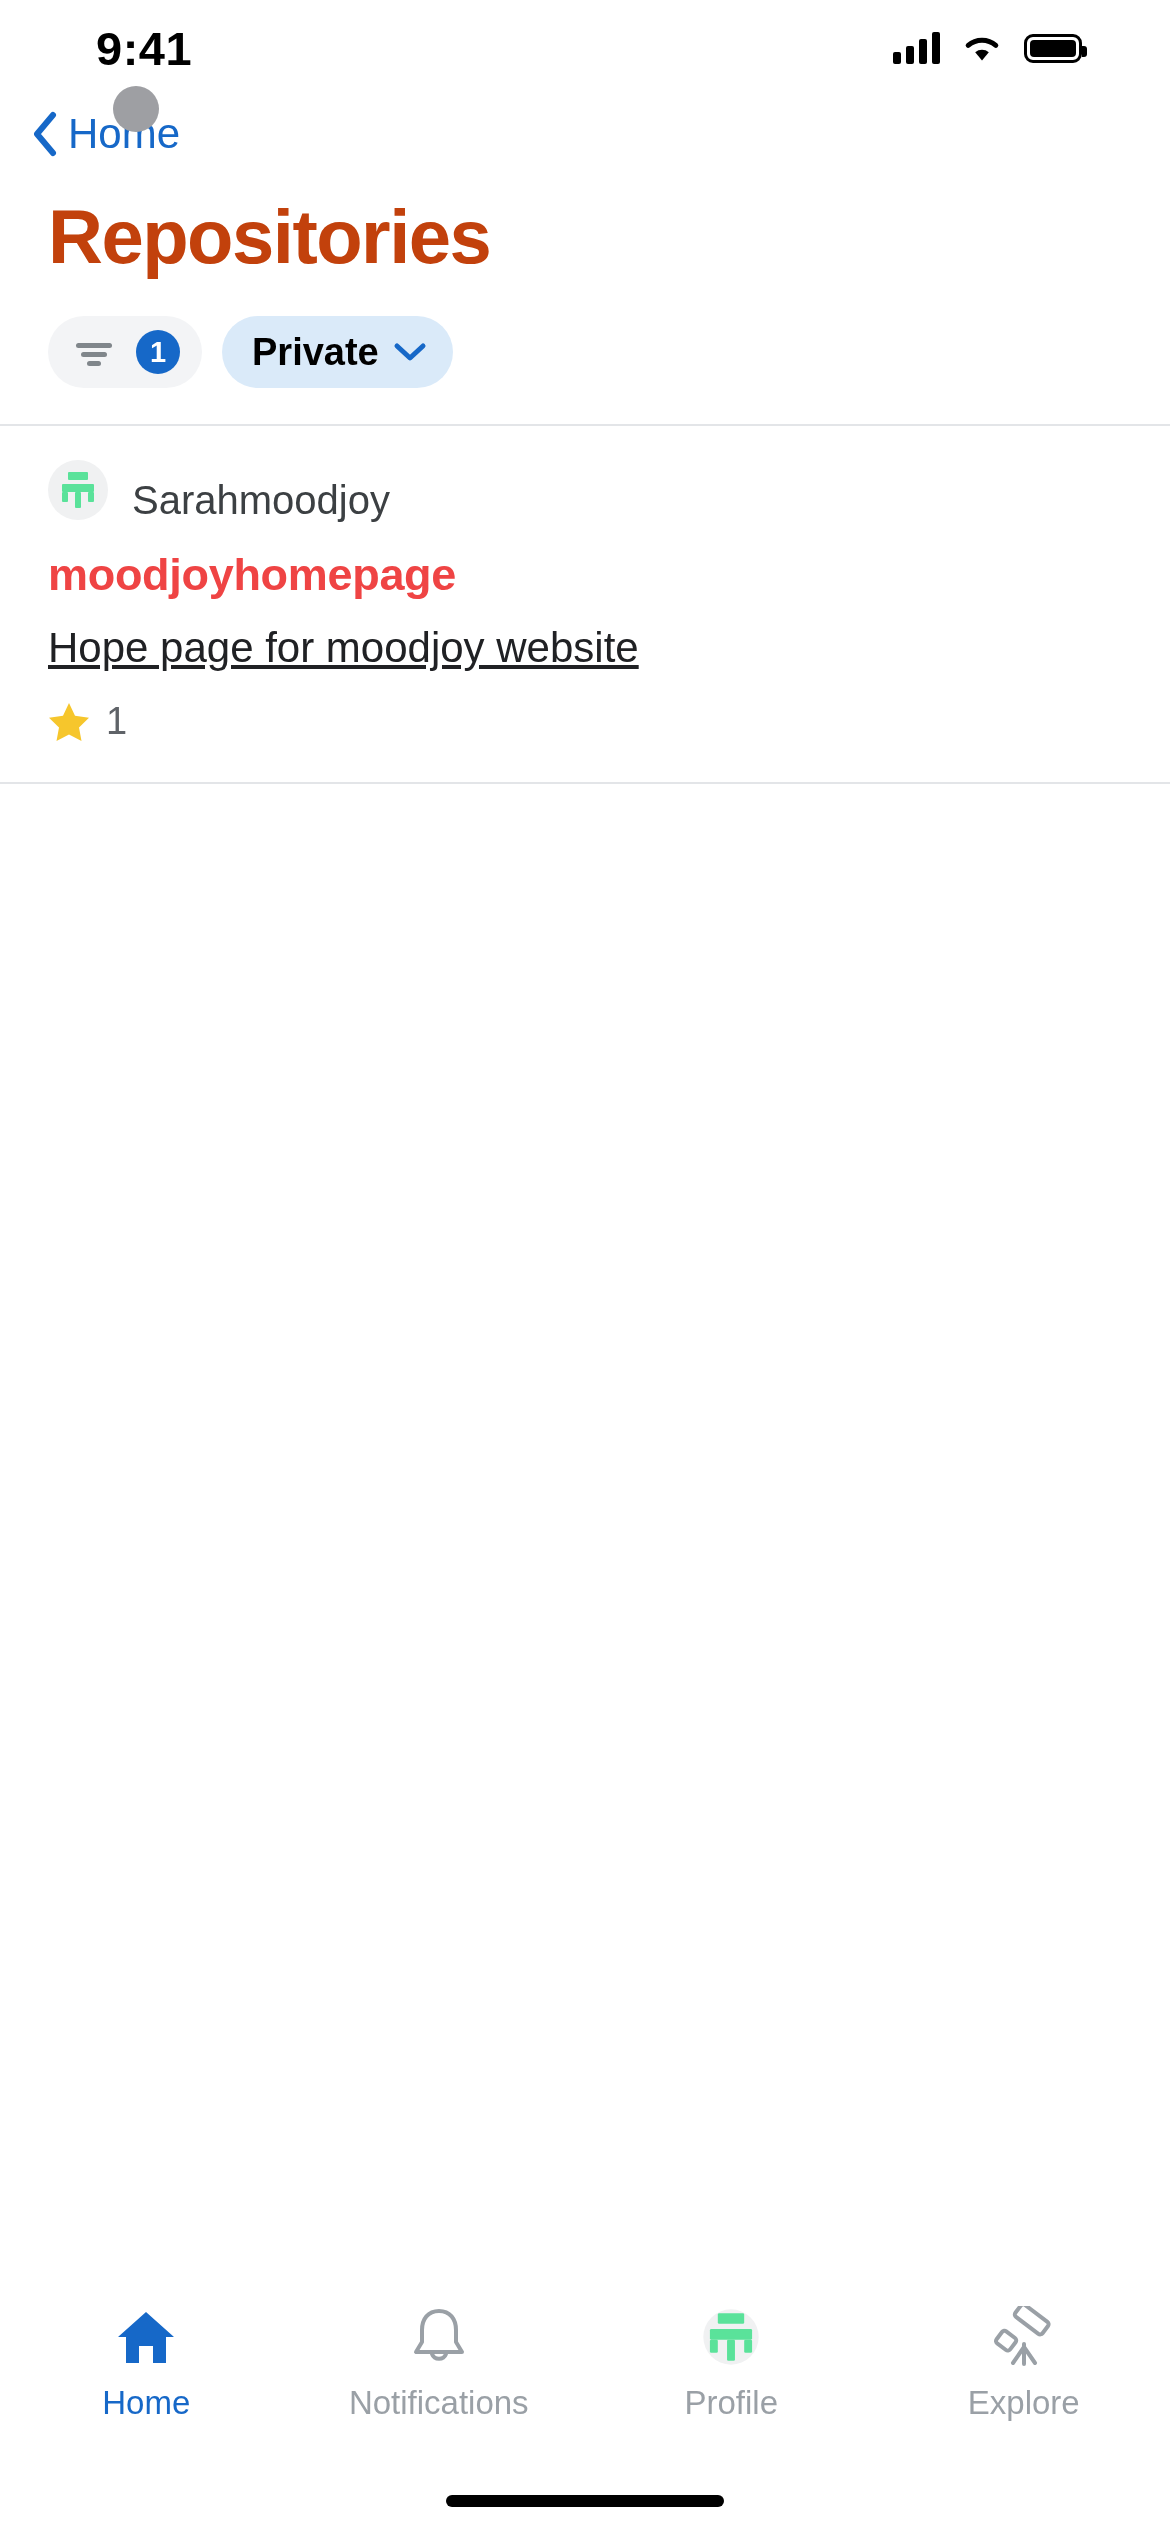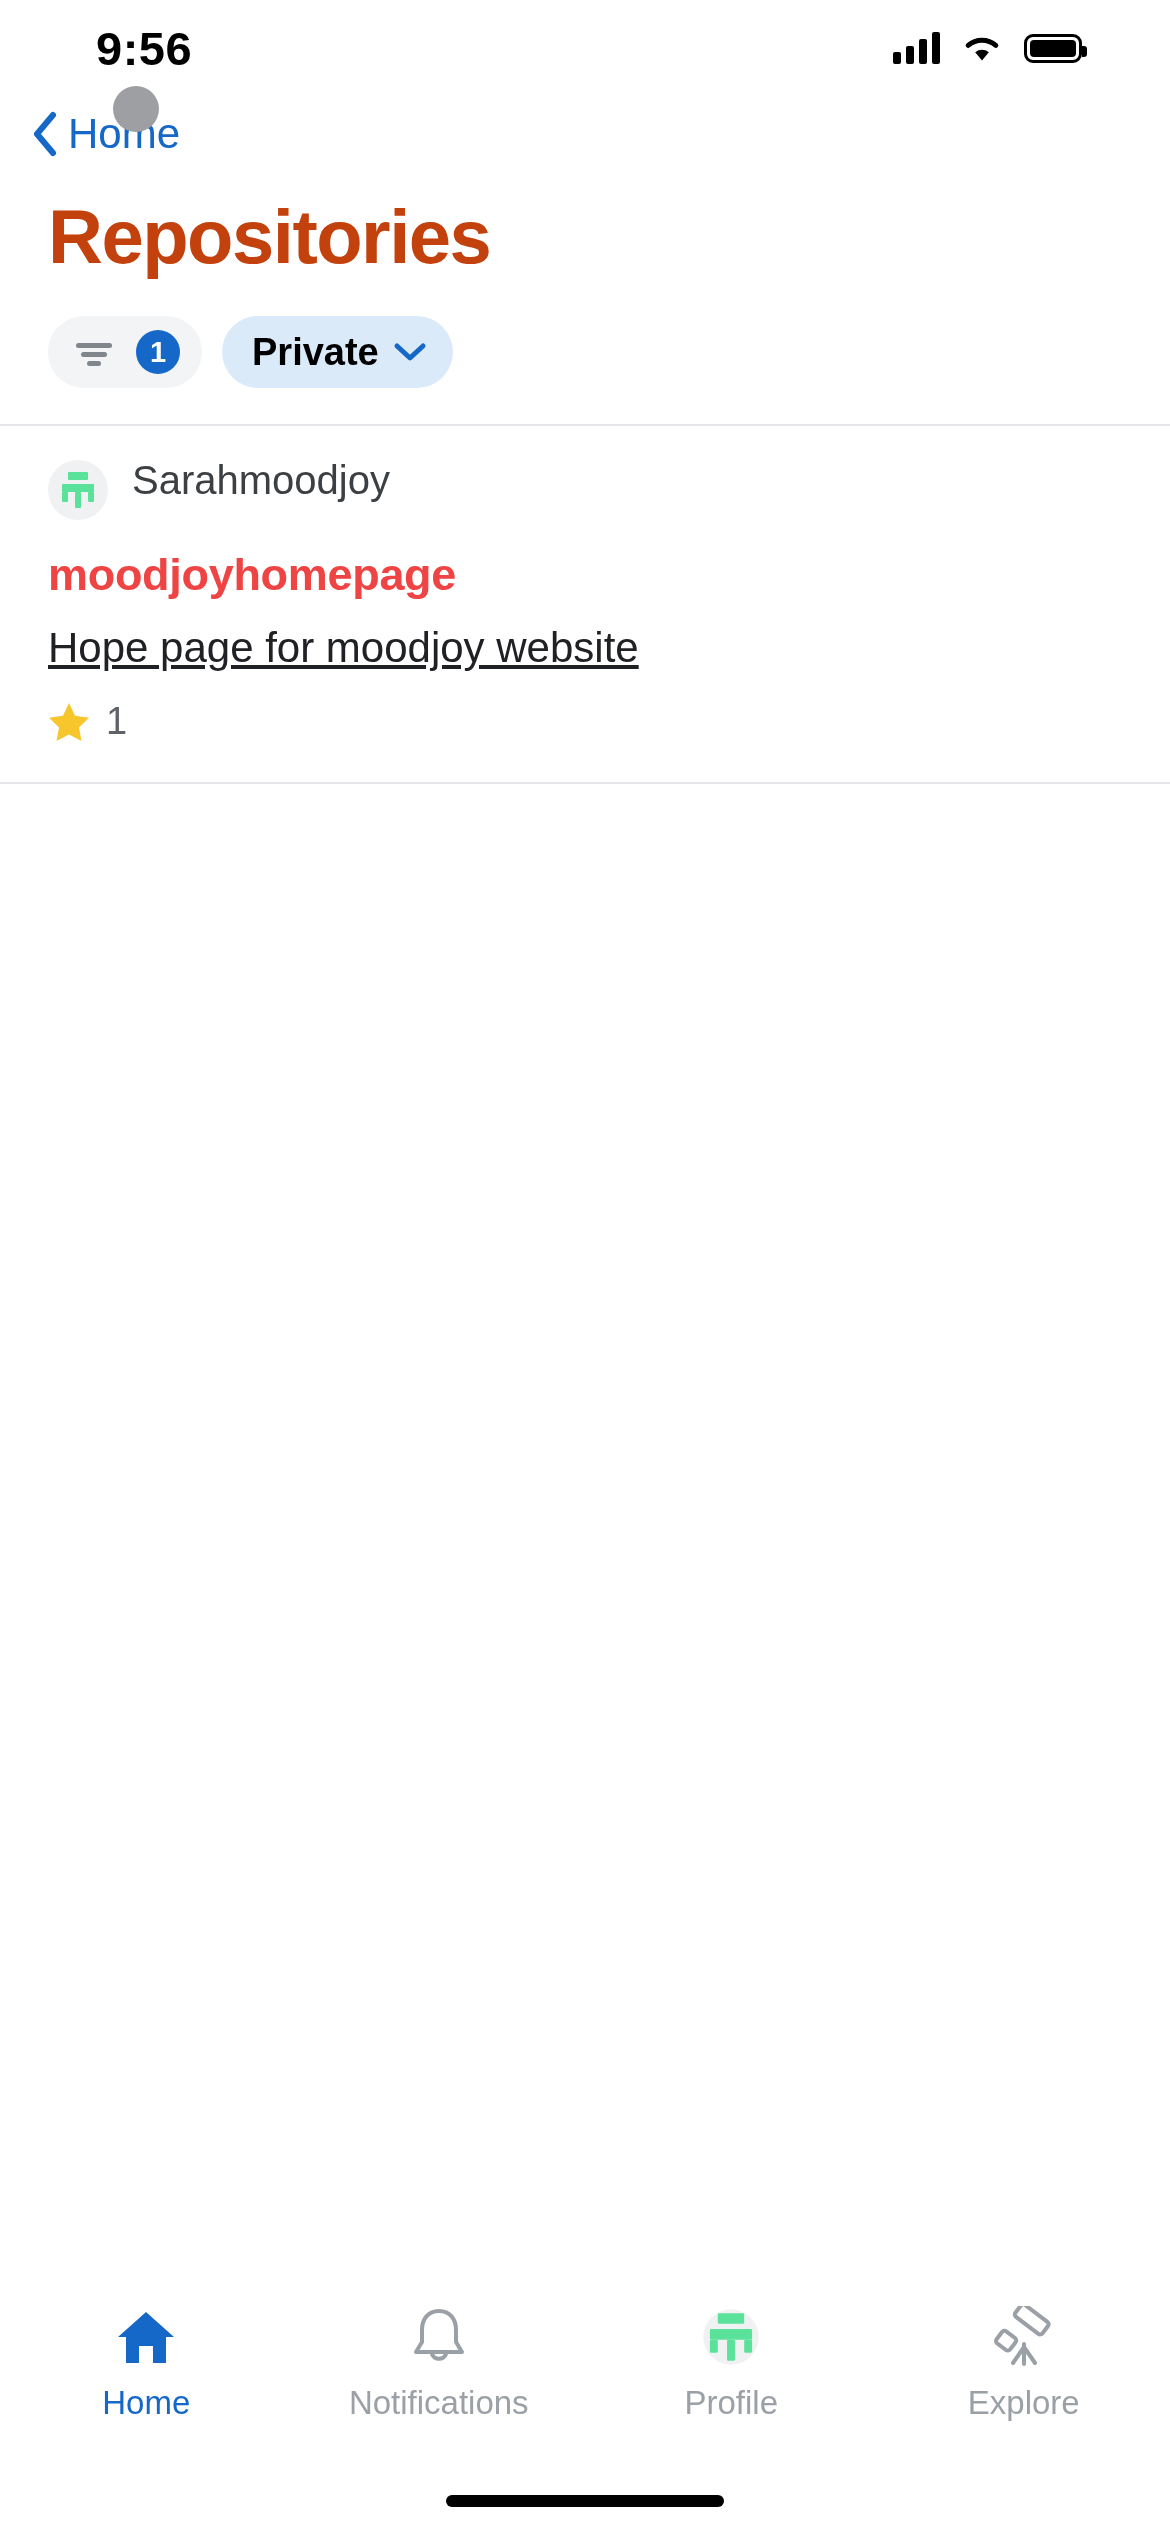--- a/index.html
+++ b/index.html
@@ -54,21 +54,21 @@
     color:#fff; font-size:29px; font-weight:bold;
     display:flex; align-items:center; justify-content:center; line-height:1;
   }
   .chip-private { background:#daeaf9; padding:0 26px 0 30px; gap:14px; }
   .chip-private-label { font-size:38px; font-weight:bold; color:#000000; line-height:1; }
   .chev-down { width:34px; height:22px; flex:0 0 34px; }
 
   
   .divider { height:2px; background:#e3e5e8; width:100%; }
   .repo-card { padding:34px 48px 40px 48px; }
-  .repo-owner { display:flex; align-items:flex-start; gap:24px; }
+  .repo-owner { display:flex; align-items:flex-end; gap:24px; }
   .avatar {
     width:60px; height:60px; flex:0 0 60px; border-radius:50%;
     background:#f0f1f2; display:flex; align-items:center; justify-content:center;
   }
   .avatar svg { width:44px; height:44px; display:block; }
   .owner-name { font-size:40px; color:#3c4043; line-height:1; }
   .repo-name { font-size:45px; font-weight:bold; color:#ef4444; margin-top:30px; line-height:1.1; letter-spacing:-.3px; }
   .repo-desc { font-size:42px; color:#202124; margin-top:24px; line-height:1.15;text-decoration:underline; }
   .repo-meta { display:flex; align-items:center; gap:16px; margin-top:28px; }
   .star-ico { width:42px; height:42px; flex:0 0 42px; }
@@ -99,21 +99,21 @@
     width:46px; height:46px; border-radius:50%;
     background:#9e9fa3; pointer-events:none; z-index:50;
   }
 </style>
 </head>
 <body>
 
 <div class="phone">
 
   <div class="status-bar">
-    <div class="status-time">9:56</div>
+    <div class="status-time">9:41</div>
     <div class="status-right">
       <div class="sig-bars">
         <i></i>
           <i></i>
           <i></i>
           <i></i>
       </div>
       <svg class="wifi-ico" viewBox="0 0 40 30">
         <path d="M20 27.5 L13.2 19.2 A10.6 10.6 0 0 1 26.8 19.2 Z" fill="#000"></path>
         <path d="M6.2 12.4 A21 21 0 0 1 33.8 12.4" stroke="#000" stroke-width="5" fill="none" stroke-linecap="round"></path>

